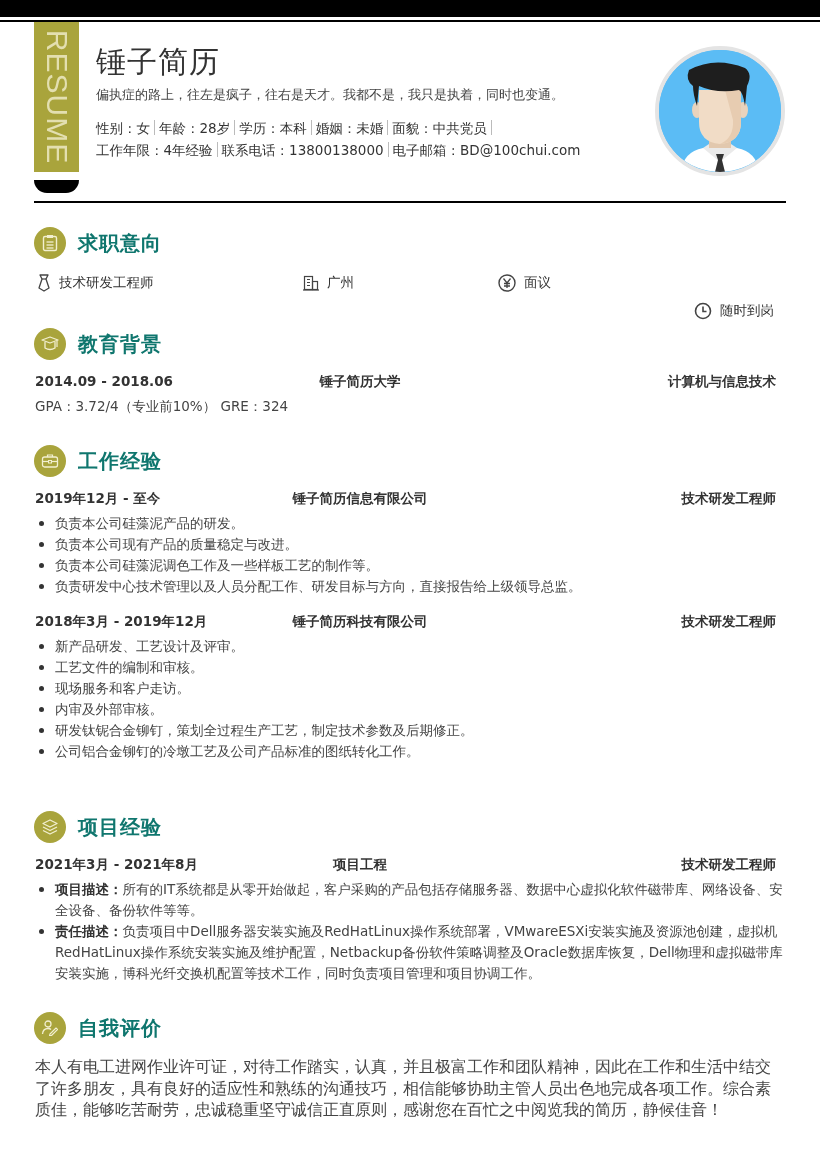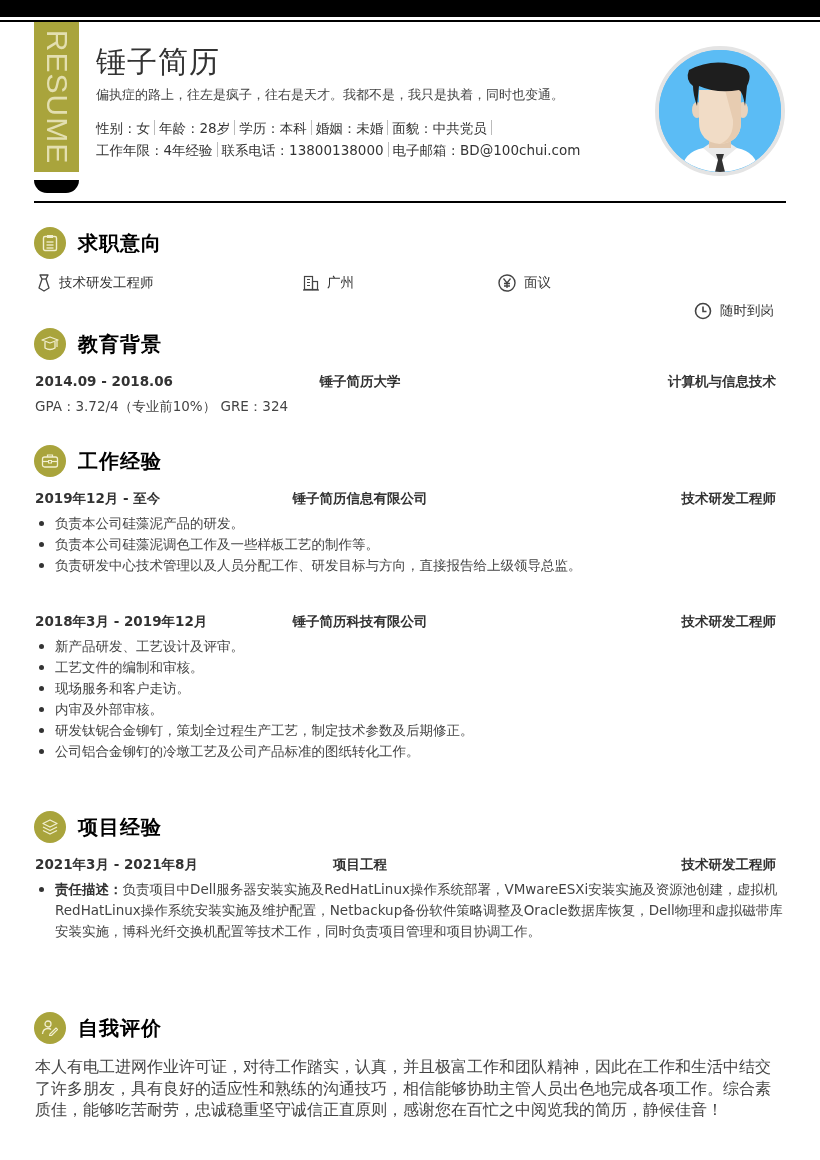--- a/index.html
+++ b/index.html
@@ -21,21 +21,21 @@
   .info1 { top: 120px; }
   .info2 { top: 142px; }
 
   .avatar { position: absolute; left: 655px; top: 46px; width: 130px; height: 130px; border-radius: 50%;
     border: 4px solid #e4e4e4; background: #5bbcf5; overflow: hidden; }
 
   .divider { position: absolute; left: 34px; top: 201px; width: 752px; height: 2px; background: #000; }
 
   .section-head { position: absolute; left: 34px; height: 34px; display: flex; align-items: center; }
   .section-icon { width: 32px; height: 32px; border-radius: 50%; background: #a9a43c; display: flex; align-items: center; justify-content: center; }
-  .section-title { margin-left: 12px; font-size: 20px; font-weight: bold; color: #000000; letter-spacing: 1px; }
+  .section-title { margin-left: 12px; font-size: 20px; font-weight: bold; color: #0f766e; letter-spacing: 1px; }
 
   .intent-row { position: absolute; top: 274px; left: 34px; width: 752px; height: 22px; font-size: 13.5px; color: #333; }
   .intent-item { position: absolute; top: 0; display: flex; align-items: center; white-space: nowrap; }
   .intent-item svg { margin-right: 8px; }
 
   .row3 { position: absolute; left: 35px; width: 741px; height: 20px; font-size: 13.5px; font-weight: bold; color: #333; }
   .row3 .c1 { position: absolute; left: 0; top: 0; white-space: nowrap; }
   .row3 .c2 { position: absolute; left: 325px; top: 0; transform: translateX(-50%); white-space: nowrap; }
   .row3 .c3 { position: absolute; right: 0; top: 0; white-space: nowrap; }
 
@@ -161,20 +161,21 @@
   </div>
   <div class="section-title">工作经验</div>
 </div>
 <div class="row3" style="top:490px;">
   <span class="c1">2019年12月 - 至今</span>
   <span class="c2">锤子简历信息有限公司</span>
   <span class="c3">技术研发工程师</span>
 </div>
 <ul class="bullets" style="top:513px;">
   <li>负责本公司硅藻泥产品的研发。</li>
+  <li>负责本公司现有产品的质量稳定与改进。</li>
   <li>负责本公司硅藻泥调色工作及一些样板工艺的制作等。</li>
   <li>负责研发中心技术管理以及人员分配工作、研发目标与方向，直接报告给上级领导总监。</li>
 </ul>
 
 <div class="row3" style="top:613px;">
   <span class="c1">2018年3月 - 2019年12月</span>
   <span class="c2">锤子简历科技有限公司</span>
   <span class="c3">技术研发工程师</span>
 </div>
 <ul class="bullets" style="top:636px;">
@@ -195,20 +196,21 @@
       </svg>
   </div>
   <div class="section-title">项目经验</div>
 </div>
 <div class="row3" style="top:856px;">
   <span class="c1">2021年3月 - 2021年8月</span>
   <span class="c2">项目工程</span>
   <span class="c3">技术研发工程师</span>
 </div>
 <ul class="bullets" style="top:879px;">
+  <li><b>项目描述：</b><span>所有的IT系统都是从零开始做起，客户采购的产品包括存储服务器、数据中心虚拟化软件磁带库、网络设备、安全设备、备份软件等等。</span></li>
   <li><b>责任描述：</b><span>负责项目中Dell服务器安装实施及RedHatLinux操作系统部署，VMwareESXi安装实施及资源池创建，虚拟机RedHatLinux操作系统安装实施及维护配置，Netbackup备份软件策略调整及Oracle数据库恢复，Dell物理和虚拟磁带库安装实施，博科光纤交换机配置等技术工作，同时负责项目管理和项目协调工作。</span></li>
 </ul>
 
 <div class="section-head" style="top:1011px;">
   <div class="section-icon">
     <svg width="18" height="18" viewBox="0 0 18 18">
         <circle cx="7" cy="5" r="3" fill="none" stroke="#f2efd0" stroke-width="1.3"></circle>
         <path d="M1.5 15 Q2 9.5 7 9.5 Q9 9.5 10 10.5" fill="none" stroke="#f2efd0" stroke-width="1.3"></path>
         <path d="M9 15 L15 9 L16.5 10.5 L10.5 16.5 L8.5 16.5 Z" fill="none" stroke="#f2efd0" stroke-width="1.1" stroke-linejoin="round"></path>
       </svg>

